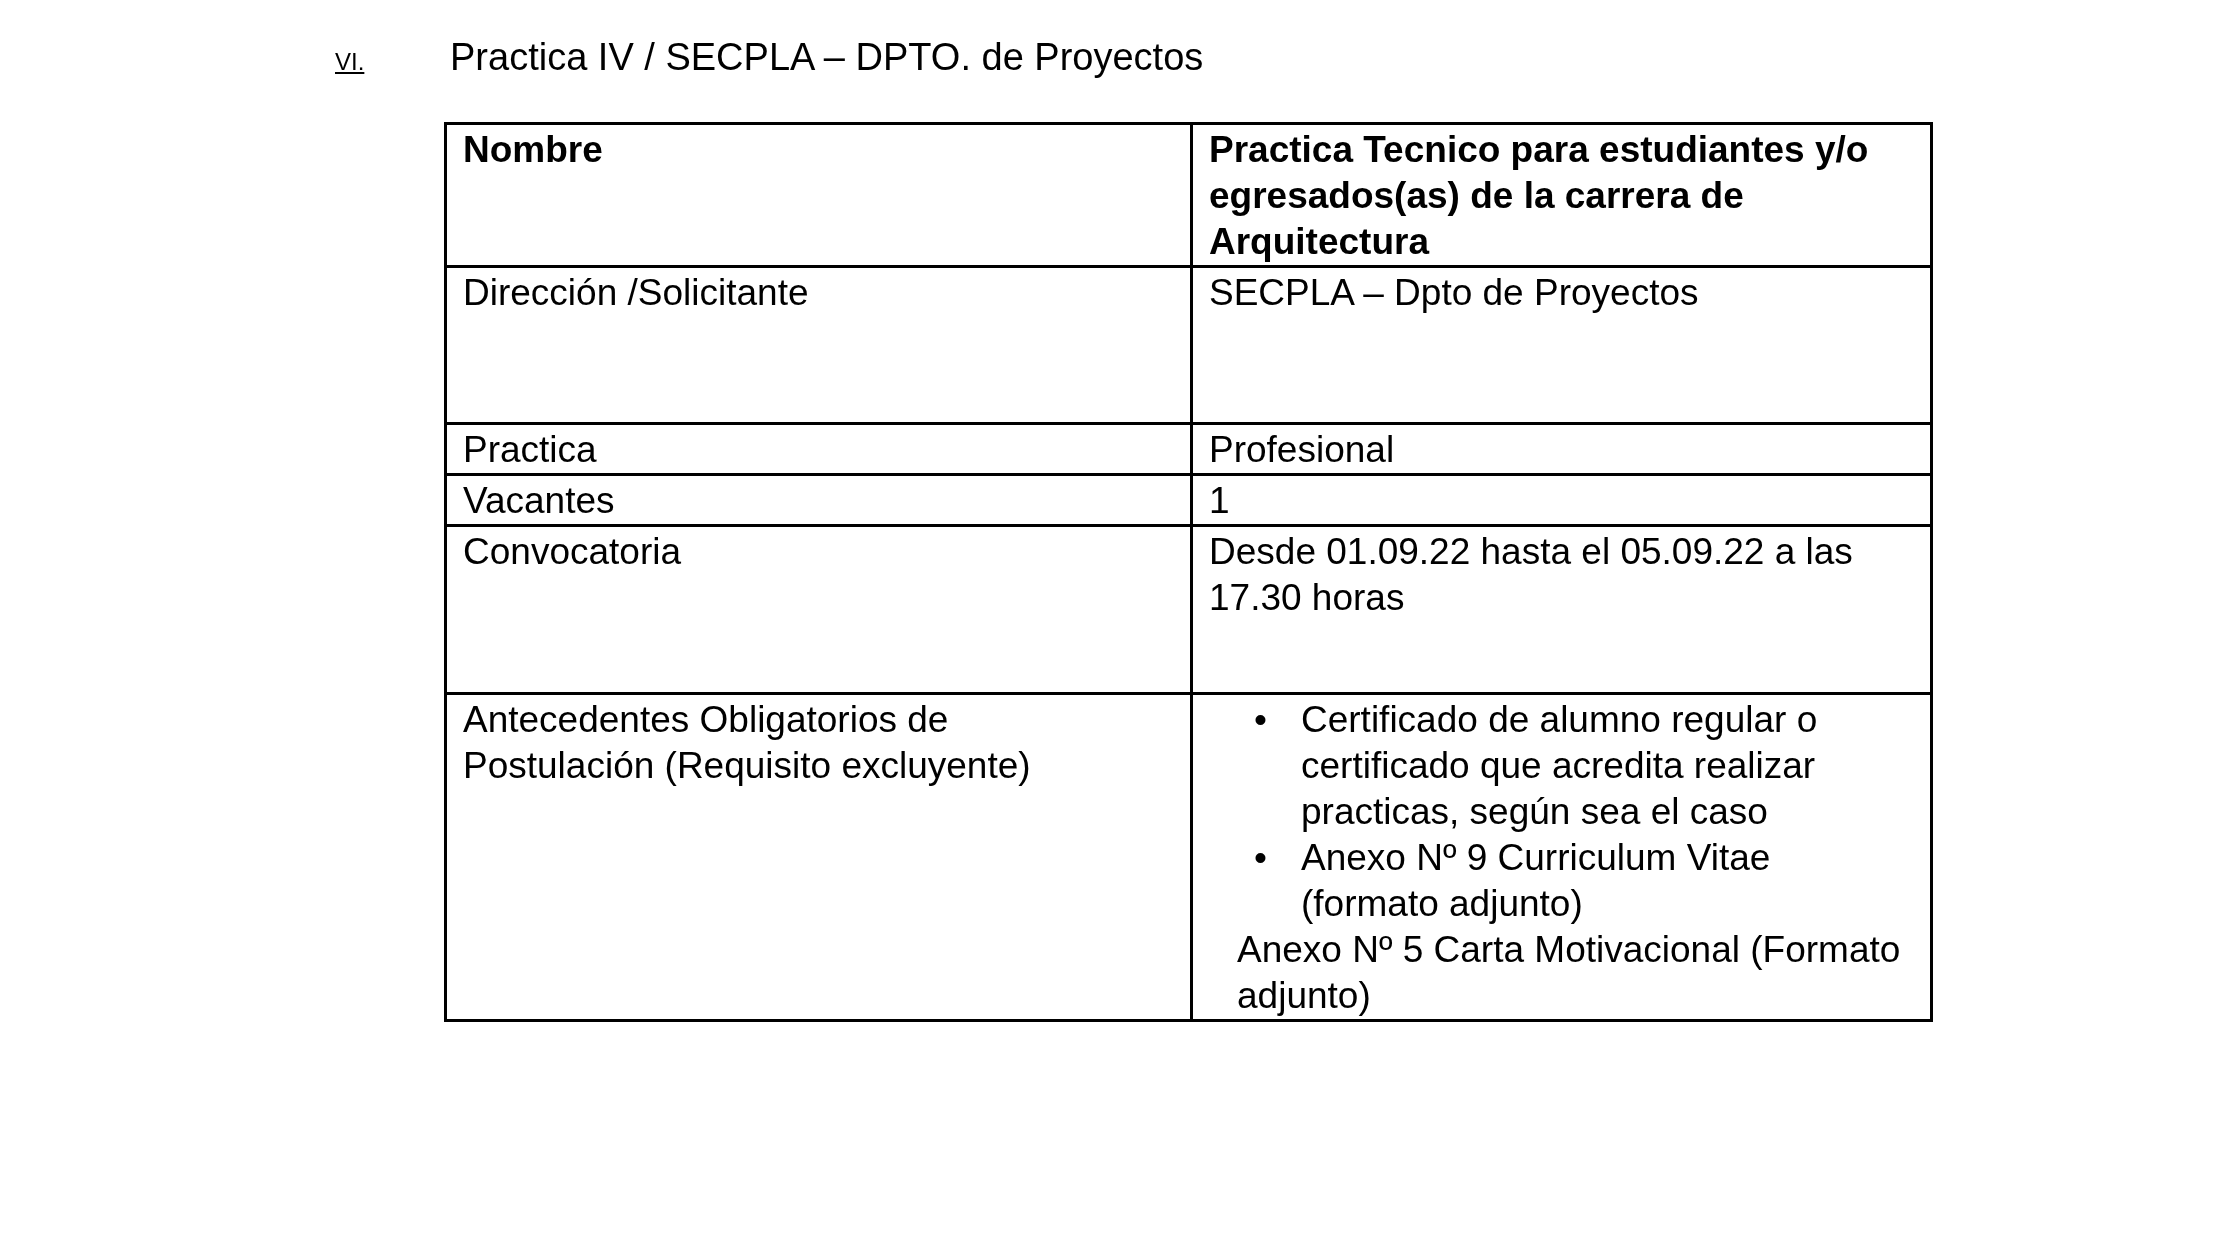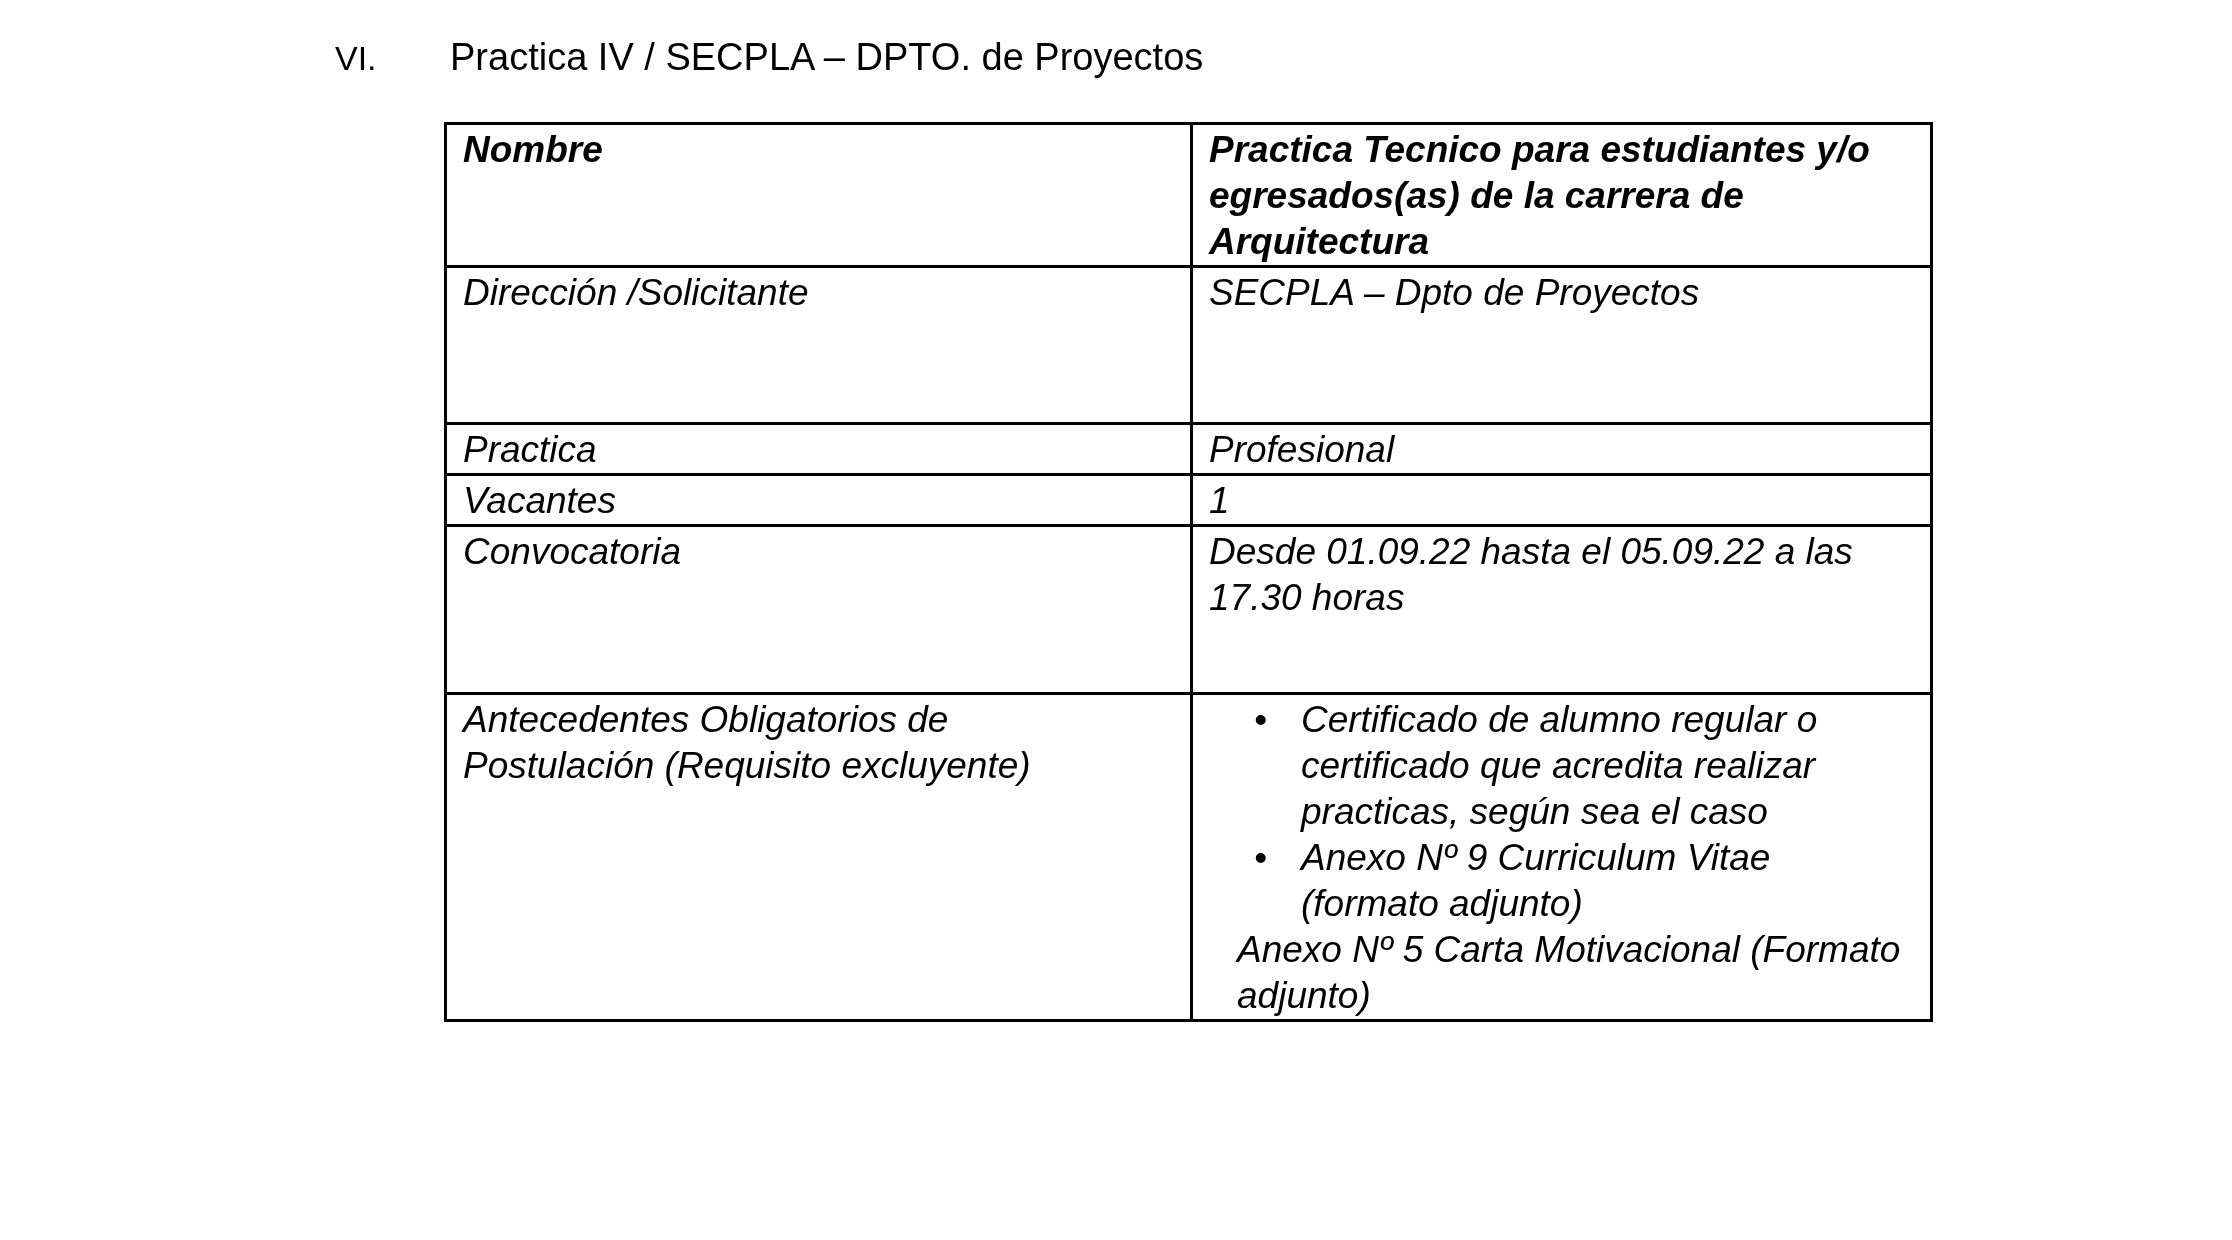--- a/index.html
+++ b/index.html
@@ -22,30 +22,30 @@
     position: absolute;
     left: 335px;
     top: 34px;
     font-size: 38px;
     line-height: 46px;
     white-space: nowrap;
   }
   .heading .h-num {
     display: inline-block;
     width: 115px;
-    font-size: 34px;
+    font-size: 24px;
+    text-decoration: underline;
   }
   table.doc-table {
     position: absolute;
     left: 444px;
     top: 122px;
     width: 1486px;
     border-collapse: collapse;
     table-layout: fixed;
-    font-style: italic;
   }
   .doc-table td {
     border: 3px solid #000000;
     vertical-align: top;
     padding: 2px 16px 0 16px;
   }
   .doc-table col.c-left  { width: 746px; }
   .doc-table col.c-right { width: 740px; }
   tr.r-nombre       { height: 135px; }
   tr.r-direccion    { height: 157px; }

